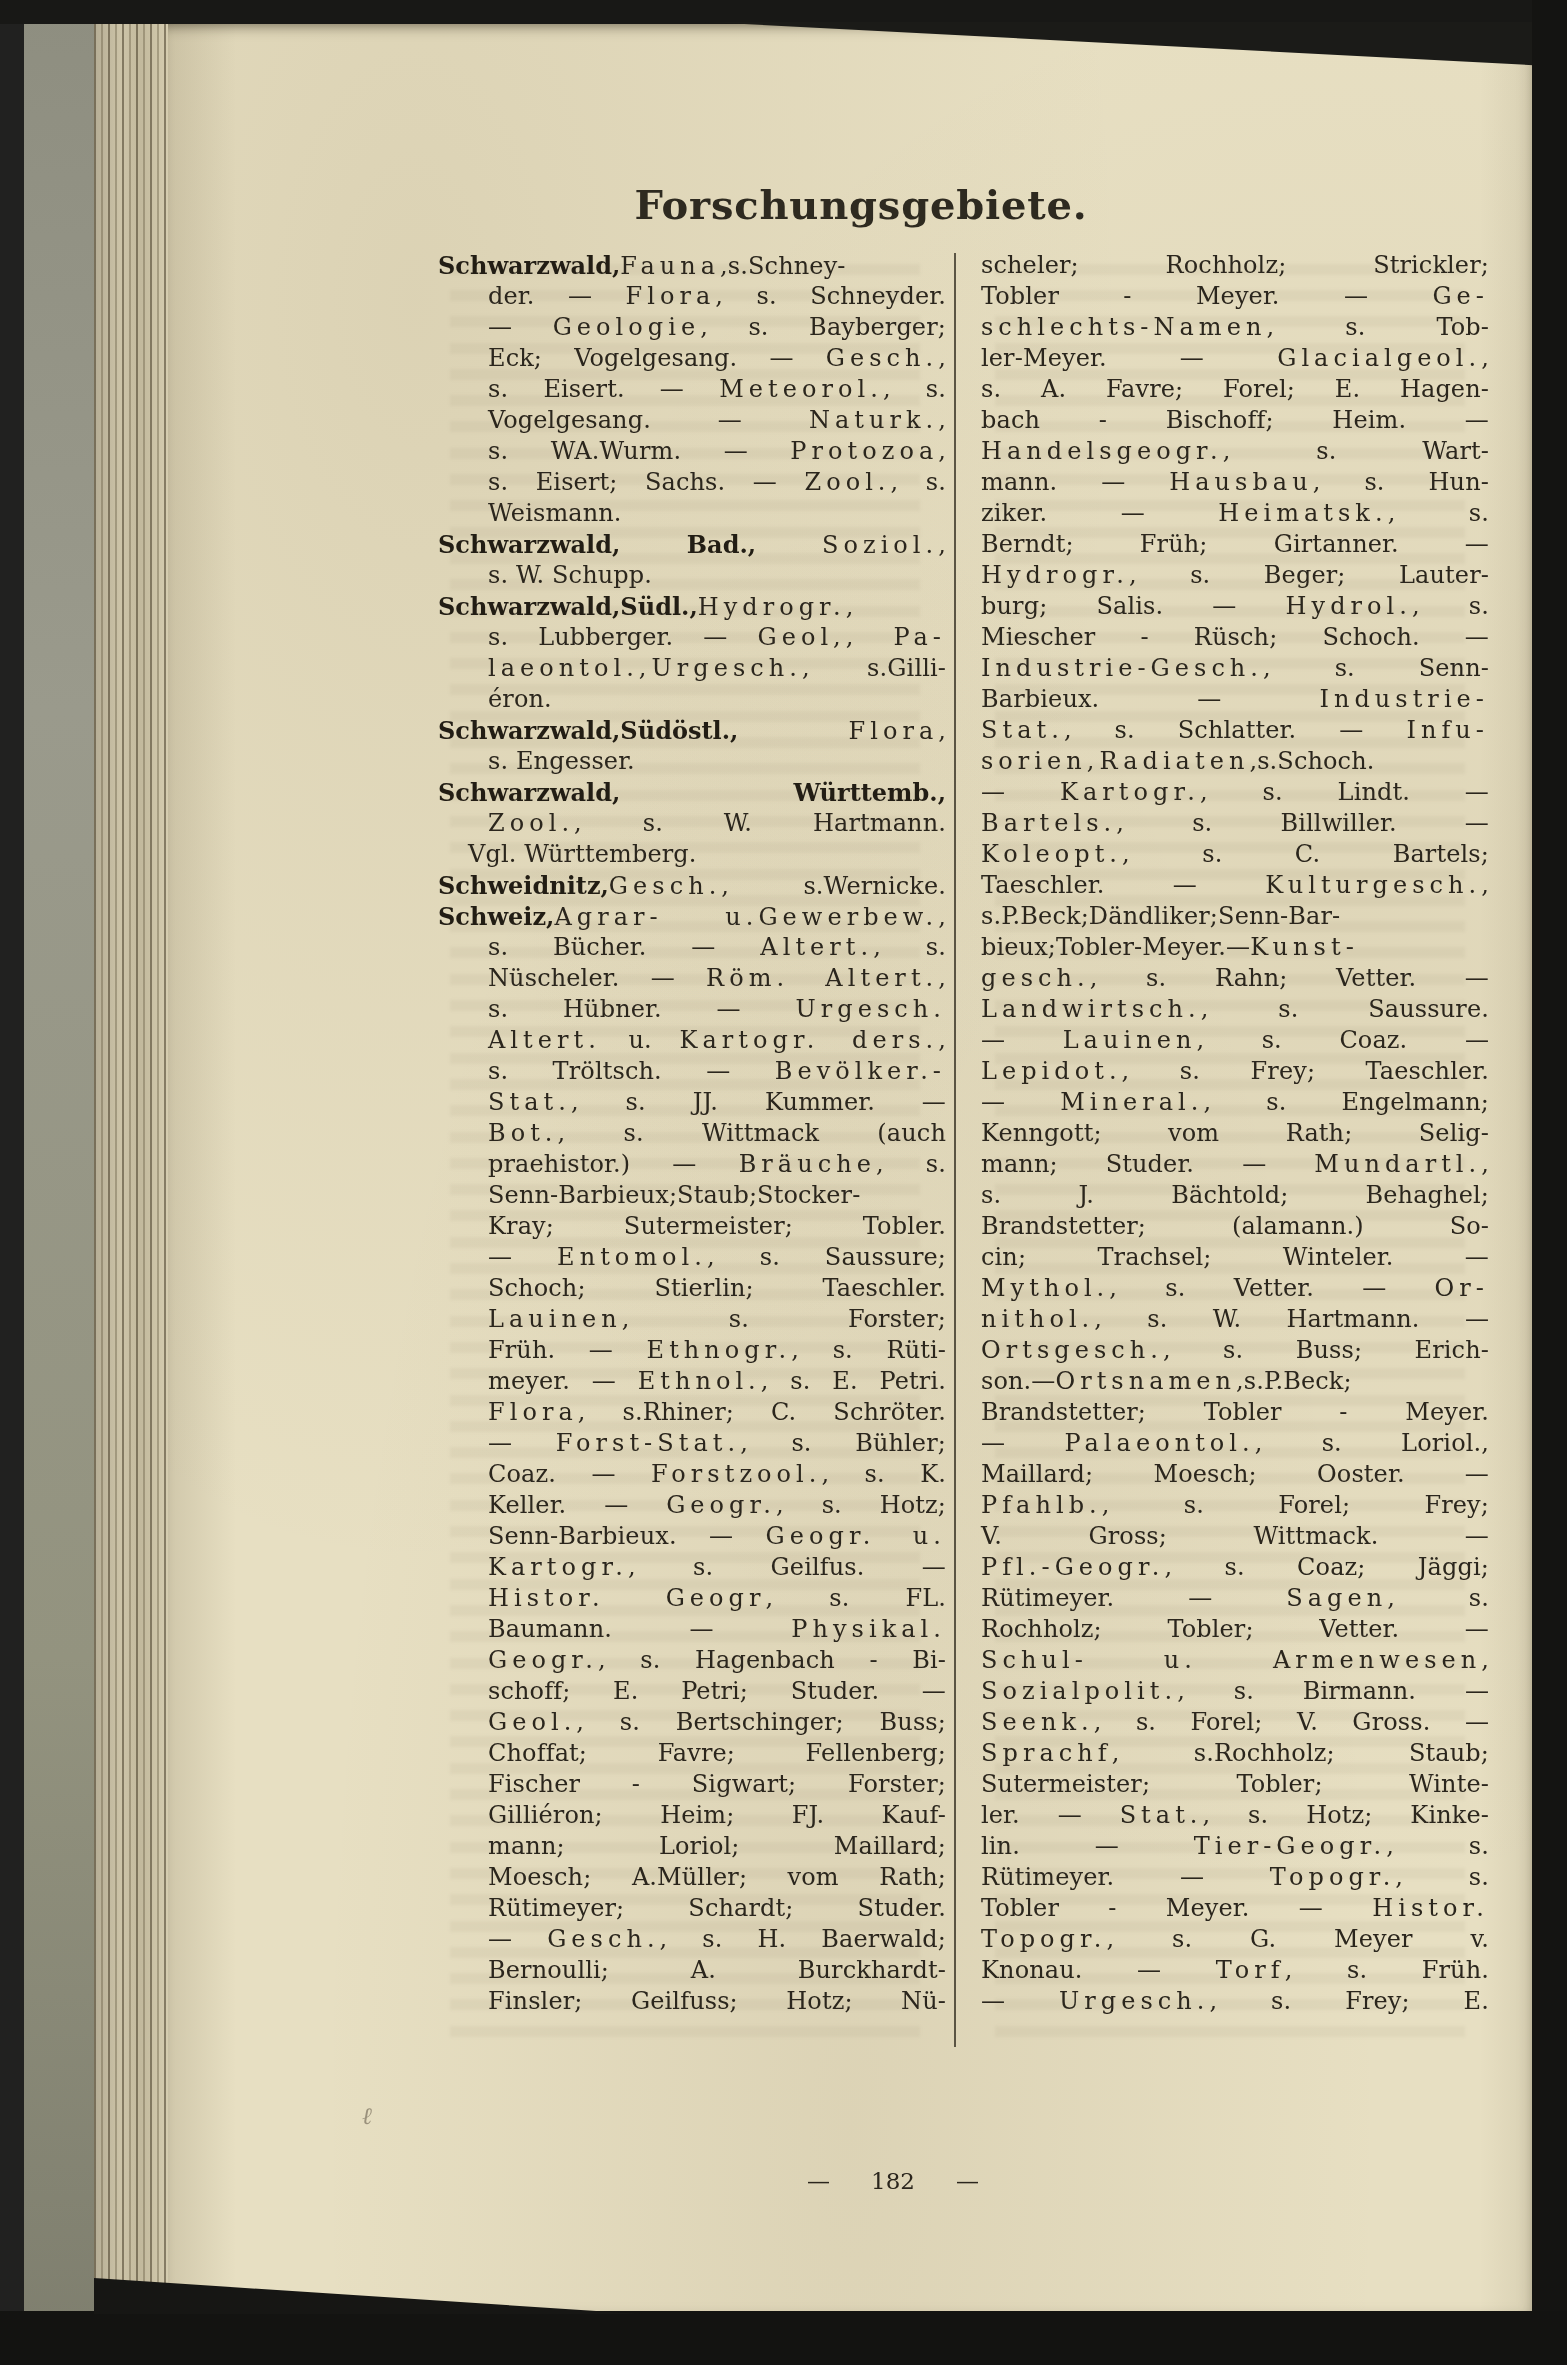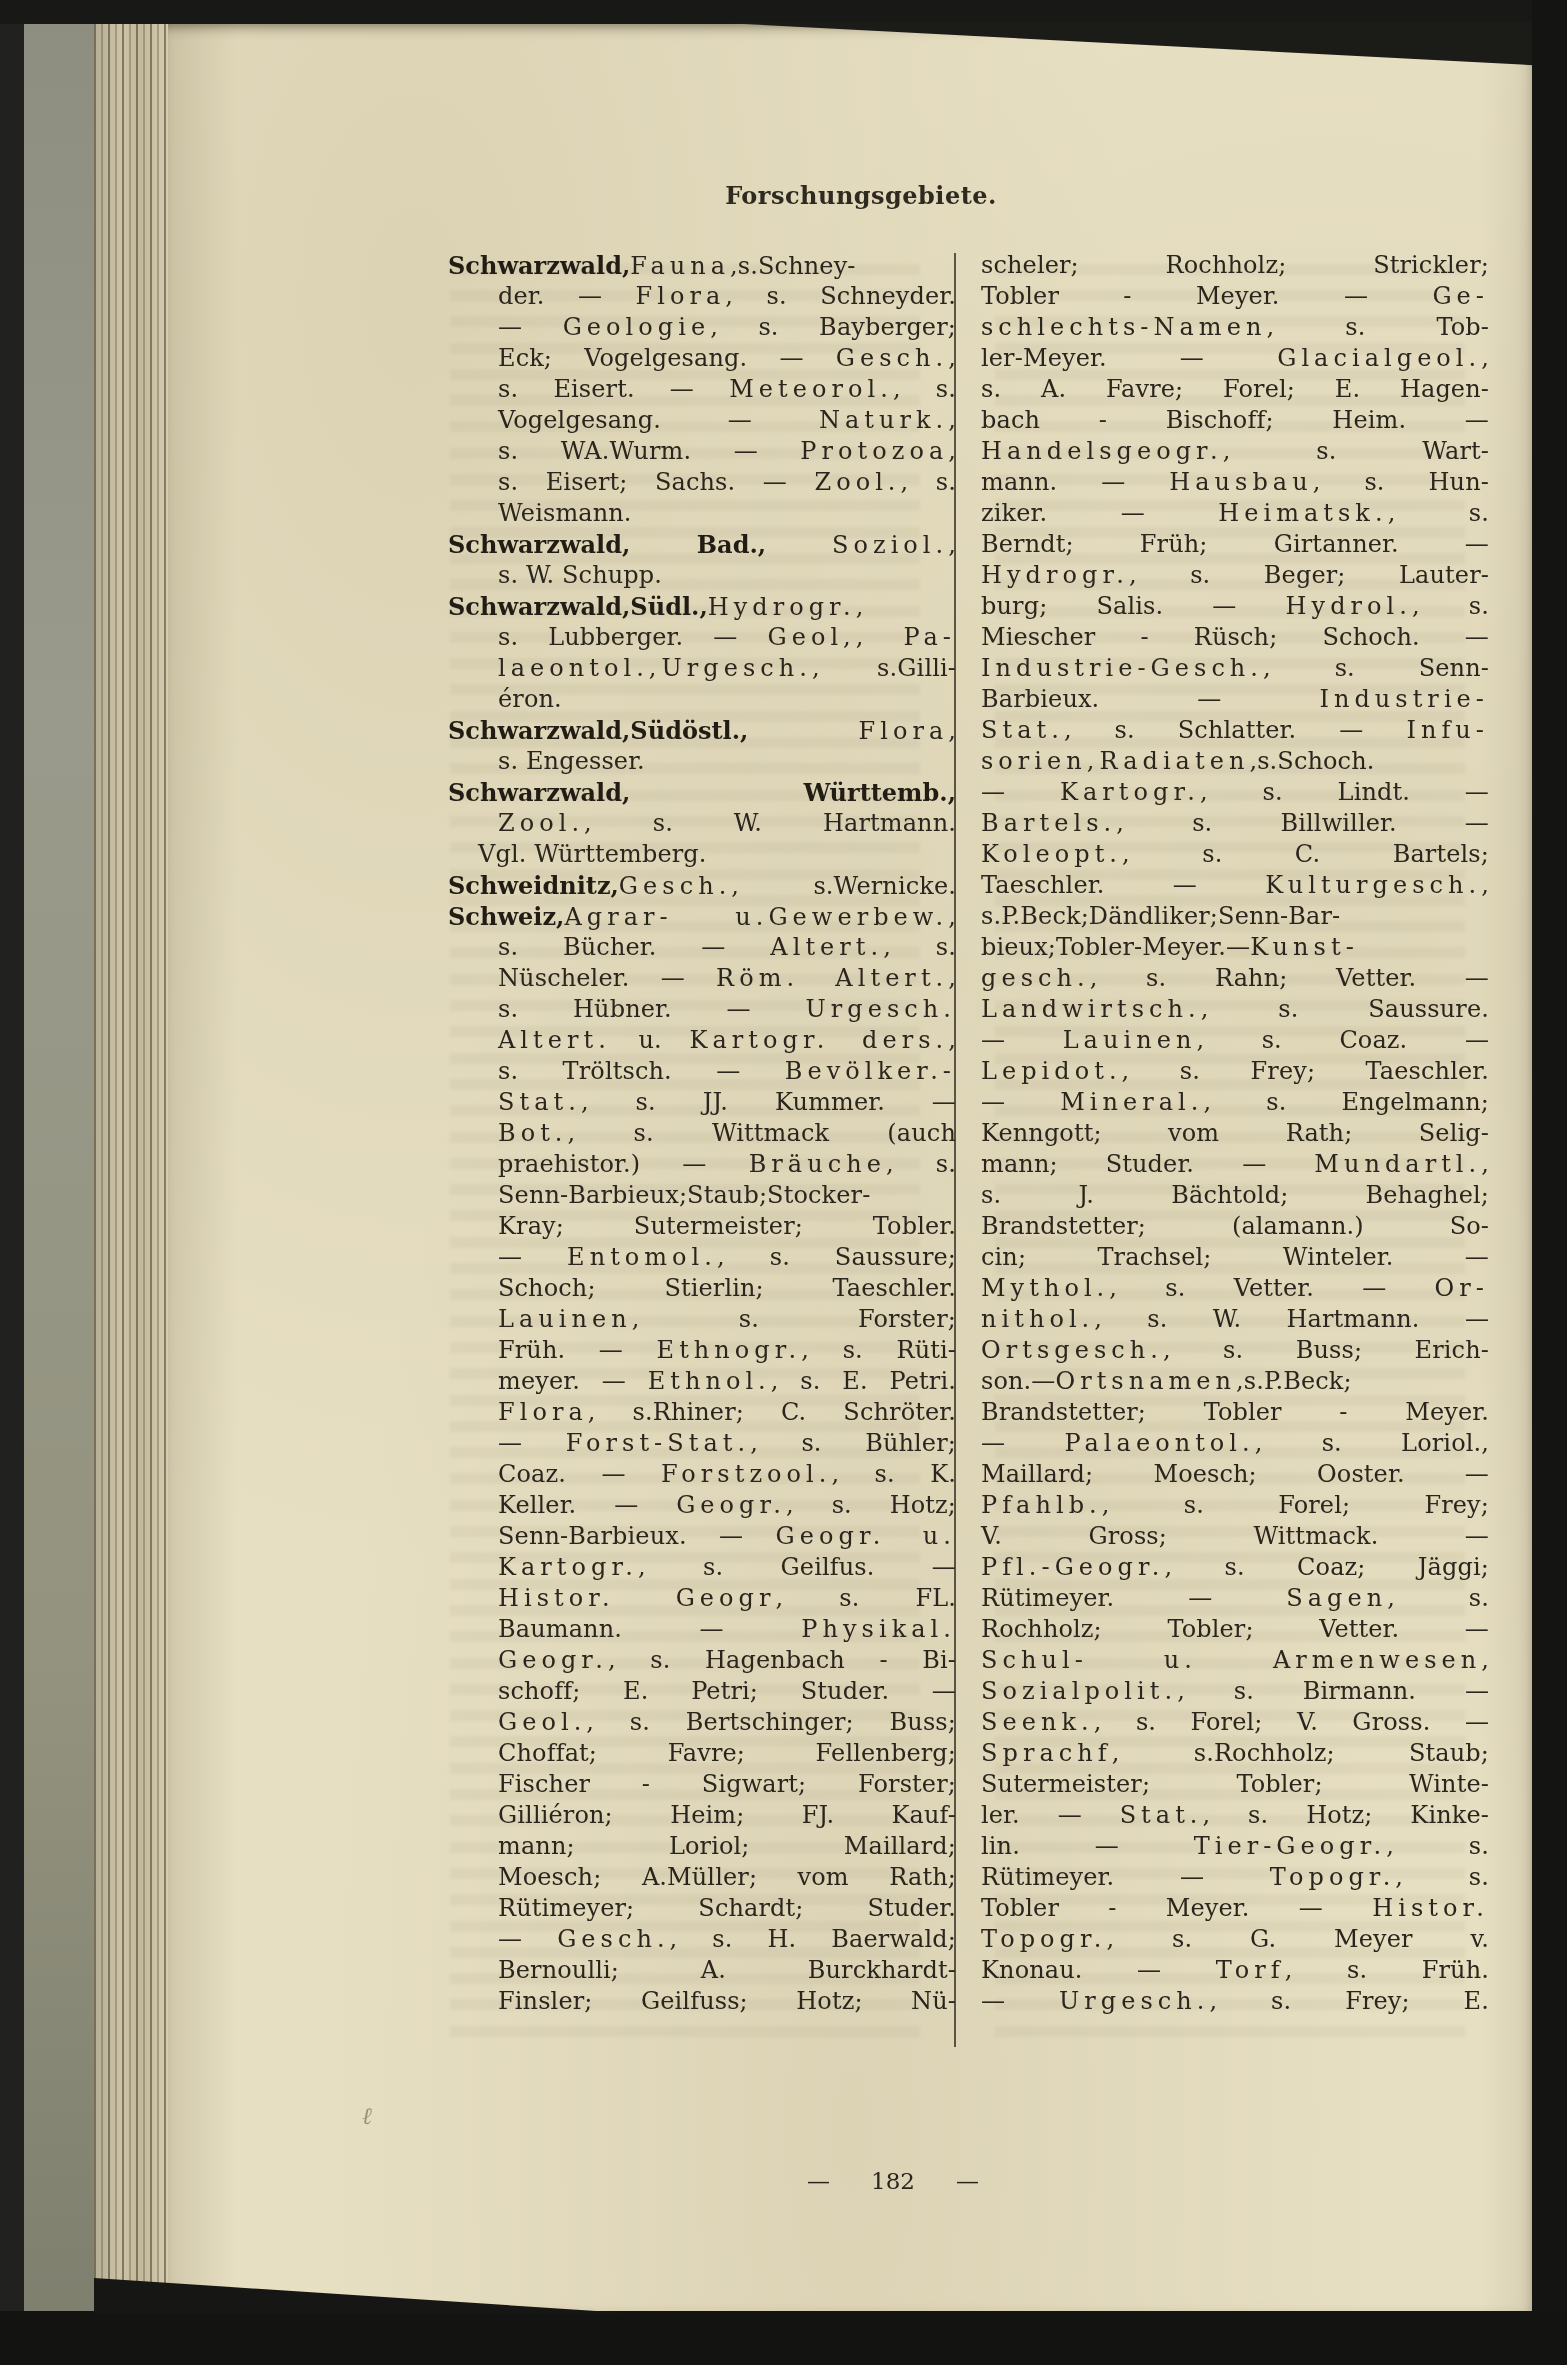--- a/index.html
+++ b/index.html
@@ -28,23 +28,23 @@
   .page{position:absolute;left:168px;top:23.5px;width:1366px;height:2288px;
       background:
         radial-gradient(ellipse at 18% 12%, rgba(120,100,60,.10), rgba(0,0,0,0) 45%),
         radial-gradient(ellipse at 85% 40%, rgba(120,100,60,.07), rgba(0,0,0,0) 50%),
         radial-gradient(ellipse at 50% 92%, rgba(110,90,55,.09), rgba(0,0,0,0) 55%),
         linear-gradient(90deg, rgba(90,78,50,.16), rgba(90,78,50,0) 5%, rgba(90,78,50,0) 96%, rgba(90,78,50,.10)),
         #e7dfc2;
       box-shadow:inset 0 11px 14px -9.4px rgba(40,35,20,.55), inset -7.8px 0 17px -11px rgba(40,35,20,.5);
       color:#2b261d;}
   .page-header{position:absolute;left:693px;top:157px;transform:translateX(-50%);
-      font-size:24px;font-weight:bold;letter-spacing:.02em;color:#2e2a20;white-space:nowrap;}
+      font-size:40px;font-weight:bold;letter-spacing:.02em;color:#2e2a20;white-space:nowrap;}
   .col{position:absolute;top:226px;width:508px;}
-  .col.left{left:280px;}
+  .col.left{left:270px;}
   .col.right{left:813px;}
   .col-divider{position:absolute;left:786px;top:229px;width:1.6px;height:1794px;
       background:rgba(45,40,28,.75);}
   .line{height:31px;line-height:31px;font-size:24px;white-space:nowrap;
       text-align:justify;text-align-last:justify;overflow:visible;}
   .line.nj{text-align-last:left;}
   .line.ind1{padding-left:30px;}
   .line.ind2{padding-left:50px;}
   .sg-b{font-weight:bold;color:#221d14;}
   .sg-s{letter-spacing:.21em;}

